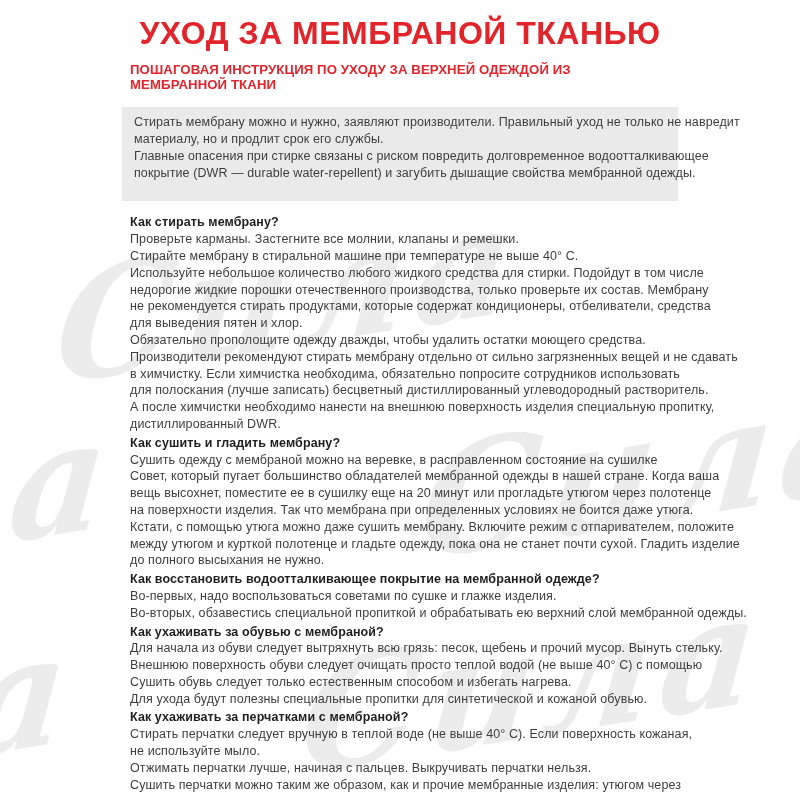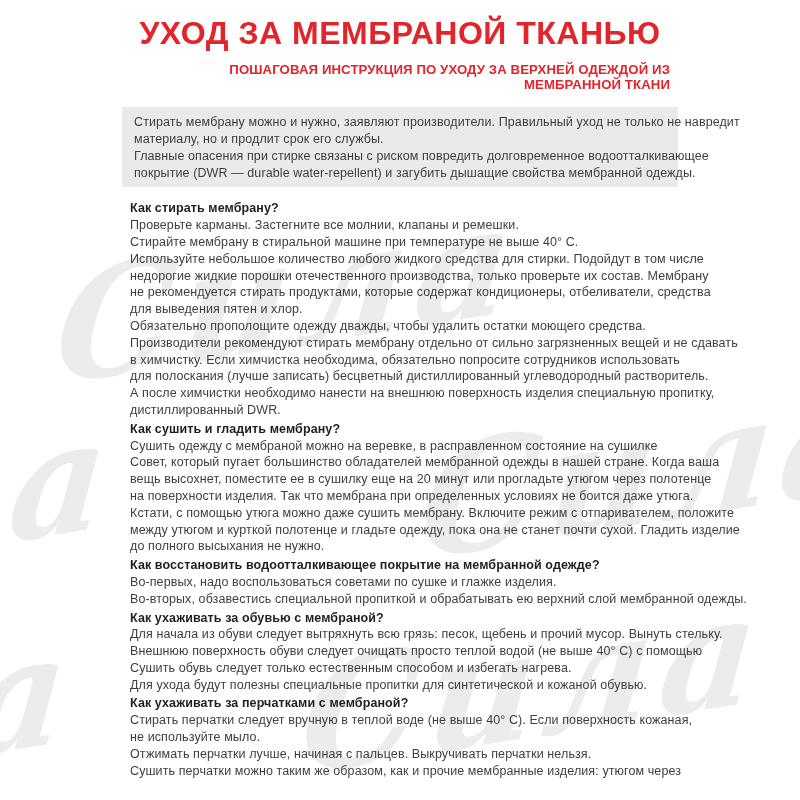--- a/index.html
+++ b/index.html
@@ -33,29 +33,29 @@
     margin:0 0 8px 0;
     text-align:center;
     font-size:32px;
     font-weight:700;
     letter-spacing:0.5px;
     color:#e2242b;
     line-height:1.1;
   }
   .subtitle {
     margin:11px 0 15px 0;
-    text-align:right;
+    text-align:left;
     font-size:13.2px;
     font-weight:bold;
     letter-spacing:0.1px;
     color:#e2242b;
   }
   .intro-box {
     background:#eaeaea;
-    padding:7px 12px 6px 12px;
+    padding:7px 12px 20px 12px;
     margin:0 -8px 13px -8px;
   }
   .line {
     font-size:12.5px;
     line-height:16.8px;
     color:#3e3e3e;
     letter-spacing:0.1px;
     white-space:nowrap;
   }
   .heading {

